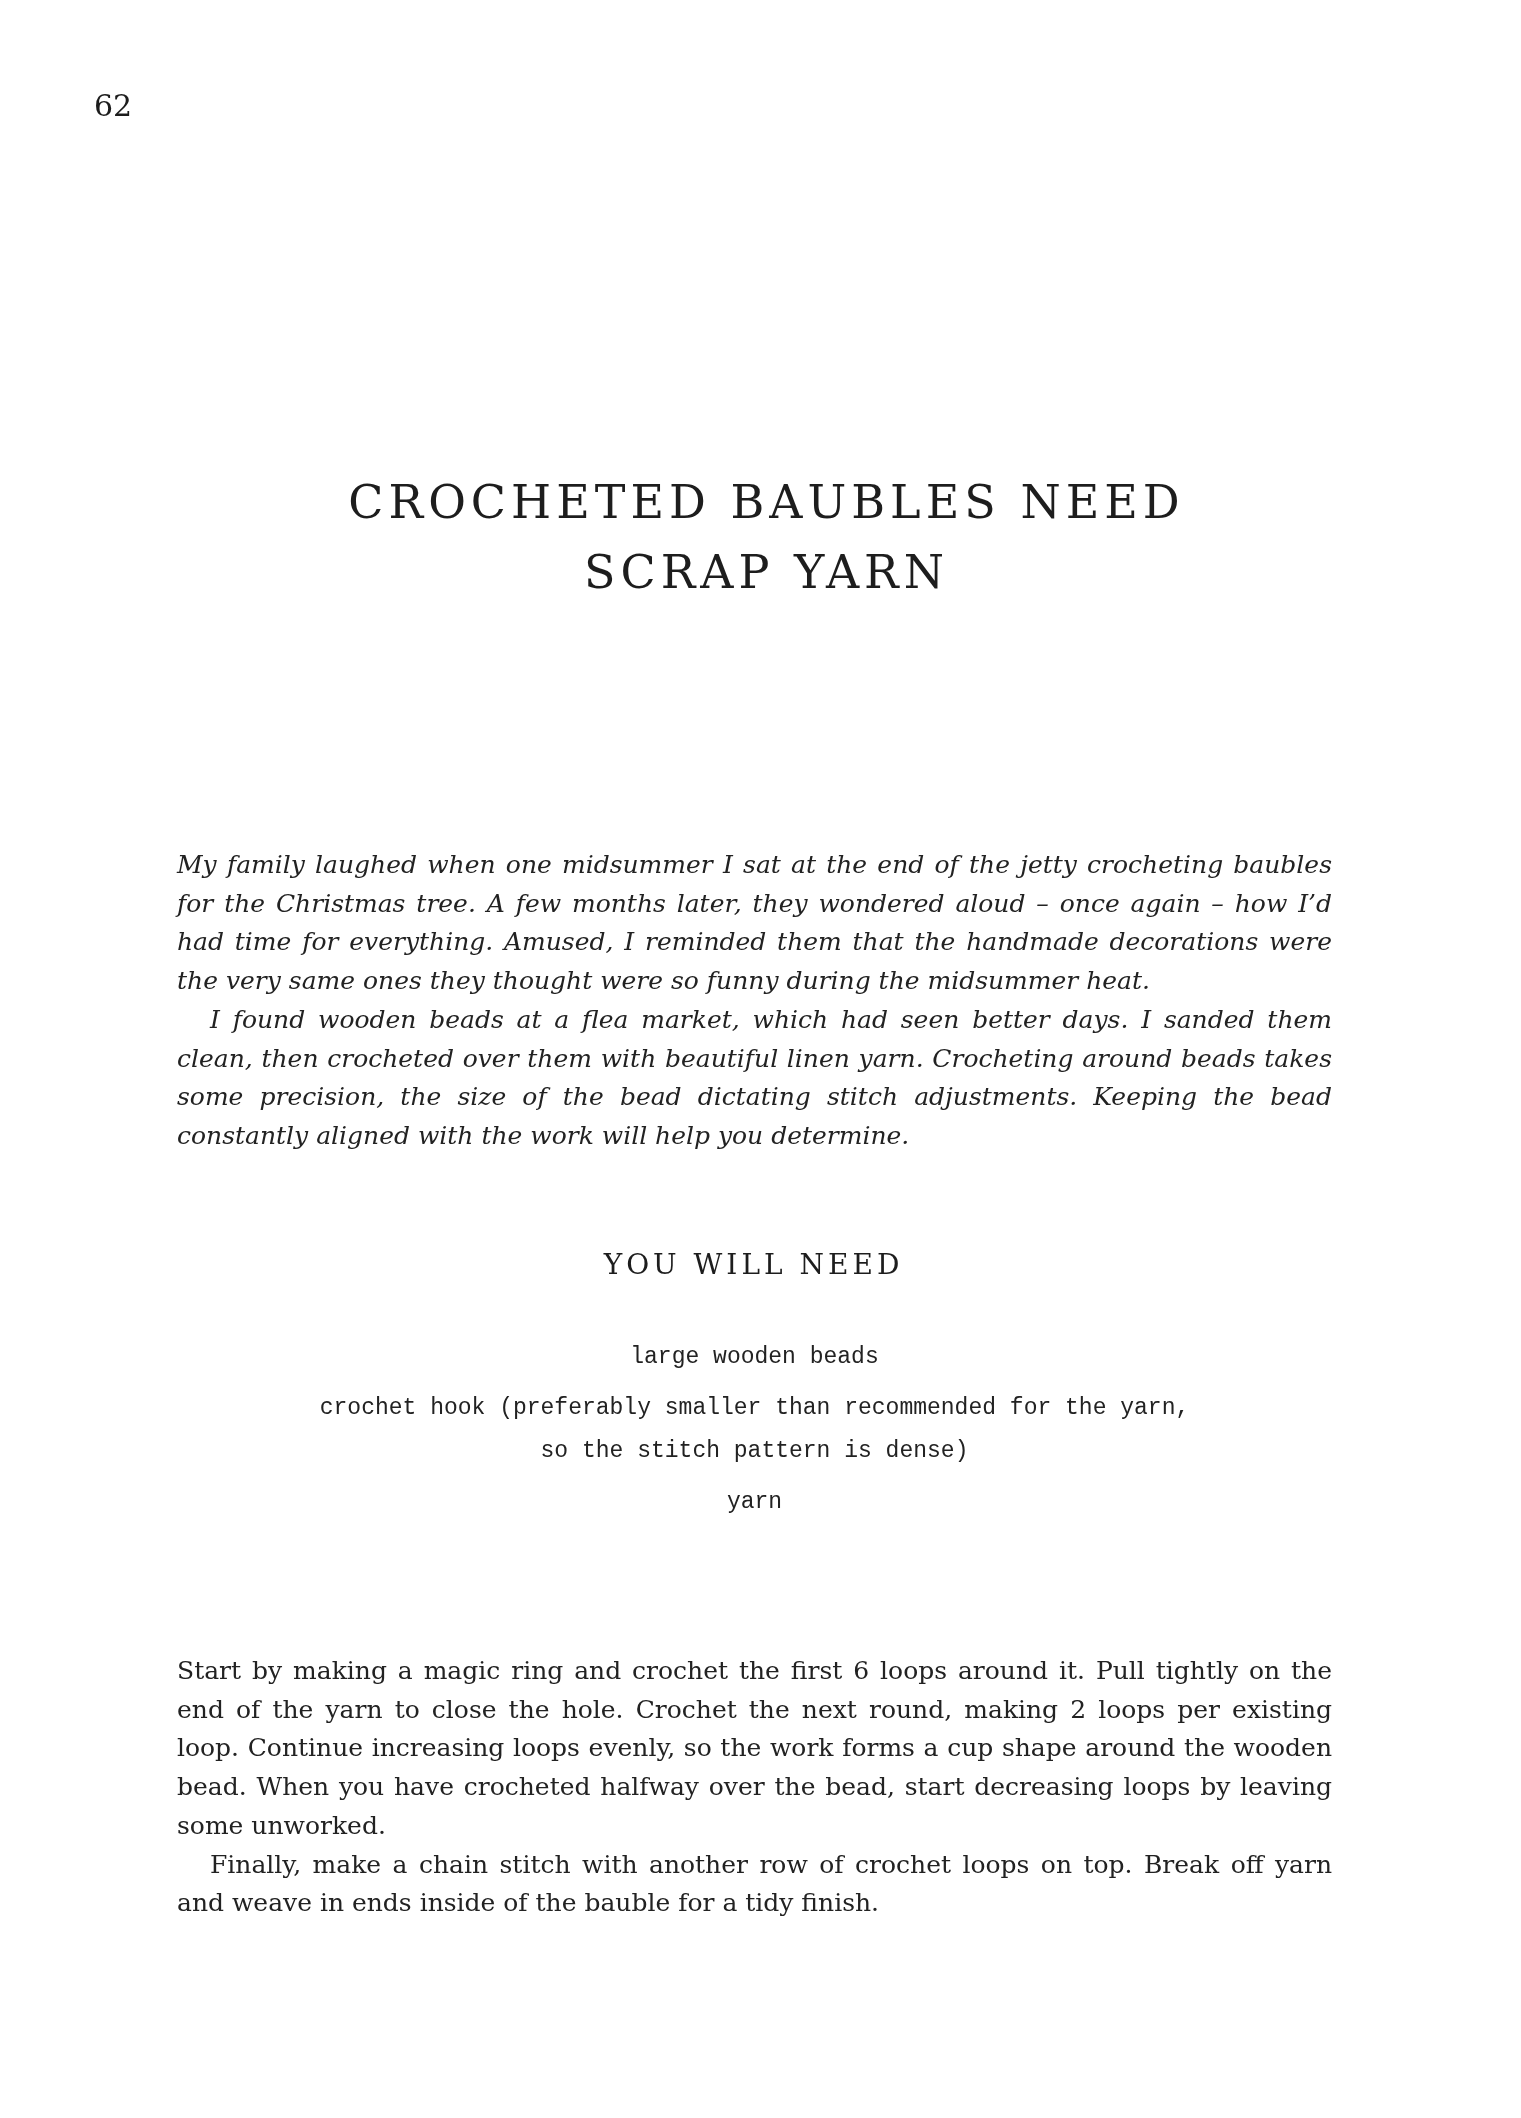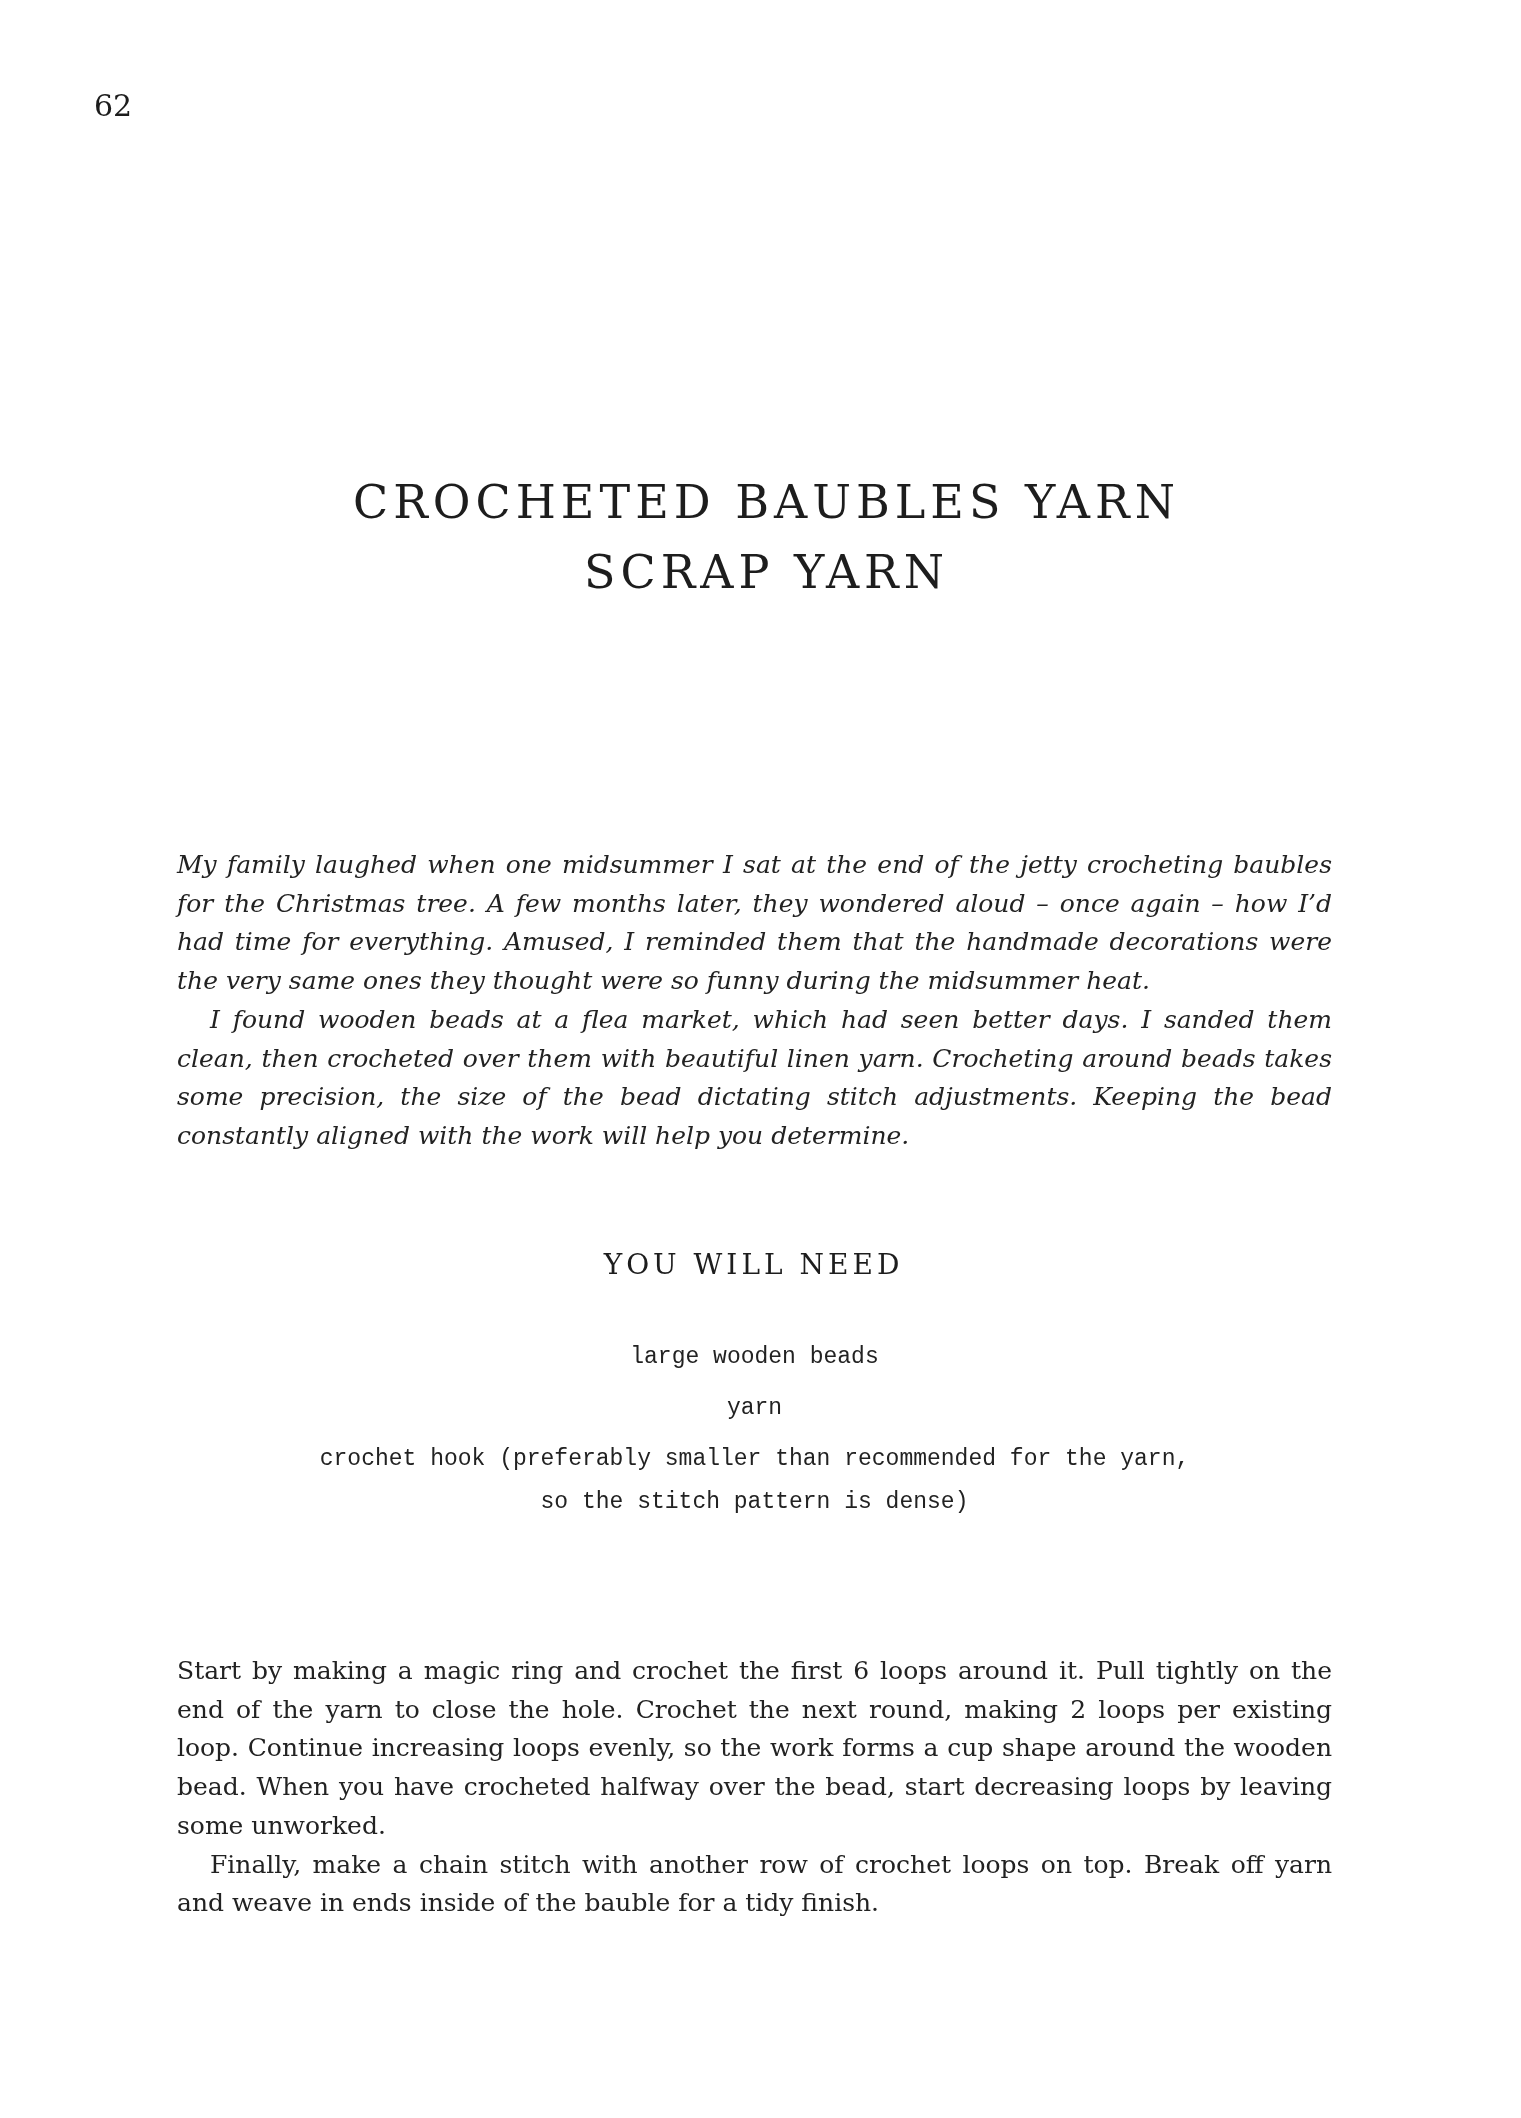--- a/index.html
+++ b/index.html
@@ -90,35 +90,35 @@
   }
 </style>
 </head>
 <body>
 
 <div class="page">
 
   <div class="page-number">62</div>
 
   <div class="chapter-title">
-    <div>CROCHETED BAUBLES YARN</div>
+    <div>CROCHETED BAUBLES NEED</div>
     <div>SCRAP YARN</div>
   </div>
 
   <div class="intro">
     <p>My family laughed when one midsummer I sat at the end of the jetty crocheting baubles for the Christmas tree. A few months later, they wondered aloud – once again – how I’d had time for everything. Amused, I reminded them that the handmade decorations were the very same ones they thought were so funny during the midsummer heat.</p>
     <p class="indent">I found wooden beads at a flea market, which had seen better days. I sanded them clean, then crocheted over them with beautiful linen yarn. Crocheting around beads takes some precision, the size of the bead dictating stitch adjustments. Keeping the bead constantly aligned with the work will help you determine.</p>
   </div>
 
   <div class="ywn-heading">YOU WILL NEED</div>
 
   <div class="materials">
     <div class="item">large wooden beads</div>
+    <div class="item">crochet hook (preferably smaller than recommended for the yarn, so the stitch pattern is dense)</div>
     <div class="item">yarn</div>
-    <div class="item">crochet hook (preferably smaller than recommended for the yarn, so the stitch pattern is dense)</div>
   </div>
 
   <div class="instructions">
     <p>Start by making a magic ring and crochet the first 6 loops around it. Pull tightly on the end of the yarn to close the hole. Crochet the next round, making 2 loops per existing loop. Continue increasing loops evenly, so the work forms a cup shape around the wooden bead. When you have crocheted halfway over the bead, start decreasing loops by leaving some unworked.</p>
     <p class="indent">Finally, make a chain stitch with another row of crochet loops on top. Break off yarn and weave in ends inside of the bauble for a tidy finish.</p>
   </div>
 
 </div>
 
 </body></html>

